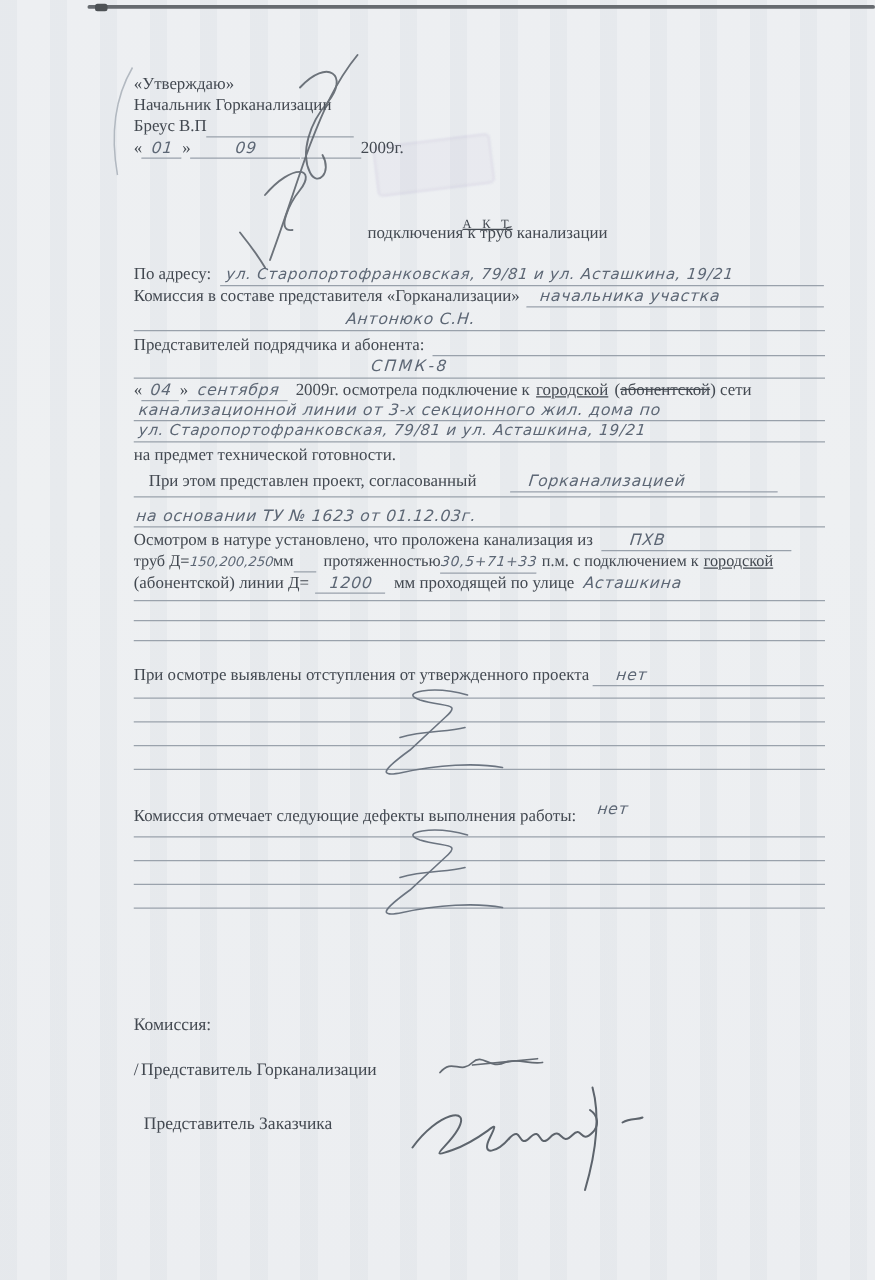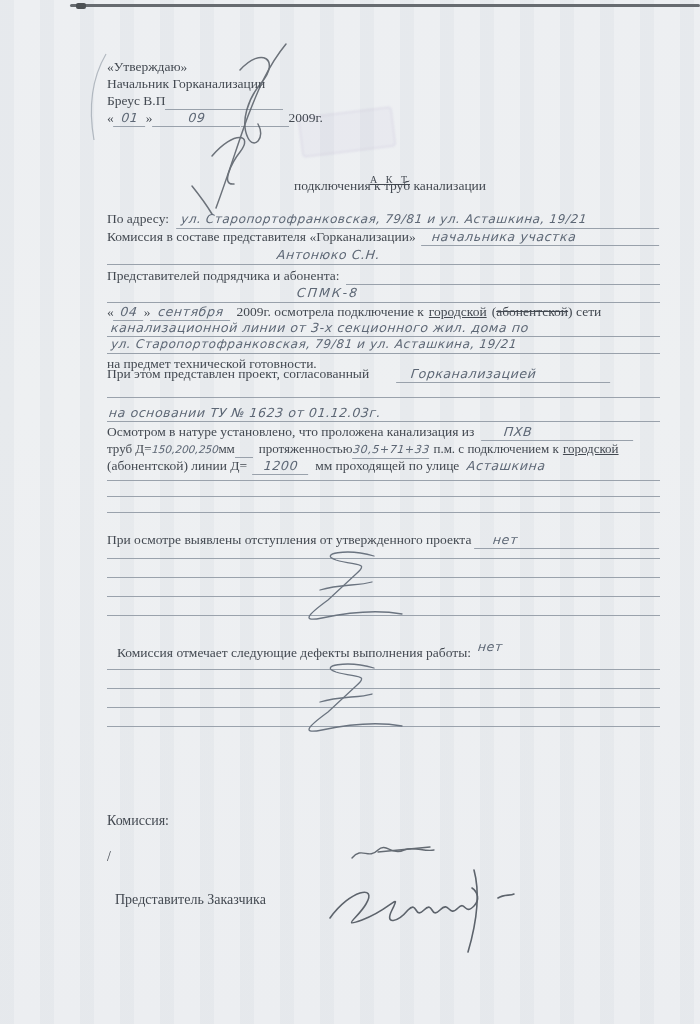--- a/index.html
+++ b/index.html
@@ -135,21 +135,21 @@
     <span class="hw" style="margin-left:4px;">канализационной линии от 3-х секционного жил. дома по</span>
   </div>
   <div class="row rowul" style="top:336px;height:17px;">
     <span class="hw" style="margin-left:4px;font-size:12px;">ул. Старопортофранковская, 79/81 и ул. Асташкина, 19/21</span>
   </div>
 
   <div class="row" style="top:355px;">
     <span class="t">на предмет  технической готовности.</span>
   </div>
 
-  <div class="row" style="top:365px;">
+  <div class="row" style="top:376px;margin-left:12px;">
     <span class="t">При этом представлен проект, согласованный</span>
     <span class="hw ul" style="margin-left:28px;width:200px;padding-left:14px;">Горканализацией</span>
   </div>
 
   <div class="rule" style="top:397px;"></div>
 
   <div class="row rowul" style="top:404px;height:17px;">
     <span class="hw" style="margin-left:2px;">на основании ТУ № 1623 от 01.12.03г.</span>
   </div>
 
@@ -186,21 +186,21 @@
   <div class="rule" style="top:577px;"></div>
   <div class="rule" style="top:596px;"></div>
   <div class="rule" style="top:615px;"></div>
   <svg class="sig" style="left:298px;top:550px;" width="110" height="78" viewBox="0 0 110 78">
     <g fill="none" stroke="#6b7480" stroke-width="1.3" stroke-linecap="round">
       <path d="M76 6 C48 -2 20 4 38 10 C58 16 72 12 58 24 L30 50 C8 66 4 72 24 68 C52 62 82 60 104 64"></path>
       <path d="M22 40 C42 34 60 36 74 32"></path>
     </g>
   </svg>
 
-  <div class="row" style="top:644px;margin-left:10px;">
+  <div class="row" style="top:644px;">
     <span class="t">Комиссия отмечает следующие дефекты выполнения работы:</span>
   </div>
   <div class="row" style="top:638px;left:478px;width:80px;">
     <span class="hw">нет</span>
   </div>
   <div class="rule" style="top:669px;"></div>
   <div class="rule" style="top:688px;"></div>
   <div class="rule" style="top:707px;"></div>
   <div class="rule" style="top:726px;"></div>
   <svg class="sig" style="left:298px;top:662px;" width="110" height="78" viewBox="0 0 110 78">
@@ -209,20 +209,21 @@
       <path d="M22 40 C42 34 60 36 74 32"></path>
     </g>
   </svg>
 
   <div class="row" style="top:812px;font-size:14px;">
     <span class="t">Комиссия:</span>
   </div>
 
   <div class="row" style="top:848px;font-size:14px;">
     <span class="t" style="margin-right:2px;">/</span>
+    <span class="t">Представитель Горканализации</span>
   </div>
   <svg class="sig" style="left:348px;top:840px;" width="92" height="26" viewBox="0 0 92 26">
     <g fill="none" stroke="#565d66" stroke-width="1.4" opacity="0.9" stroke-linecap="round">
       <path d="M4 18 C14 6 20 20 30 10 C38 2 44 16 56 10 C66 6 76 12 86 10"></path>
       <path d="M30 12 L82 7"></path>
     </g>
   </svg>
 
   <div class="row" style="top:891px;font-size:14px;">
     <span class="t" style="margin-left:8px;">Представитель Заказчика</span>

